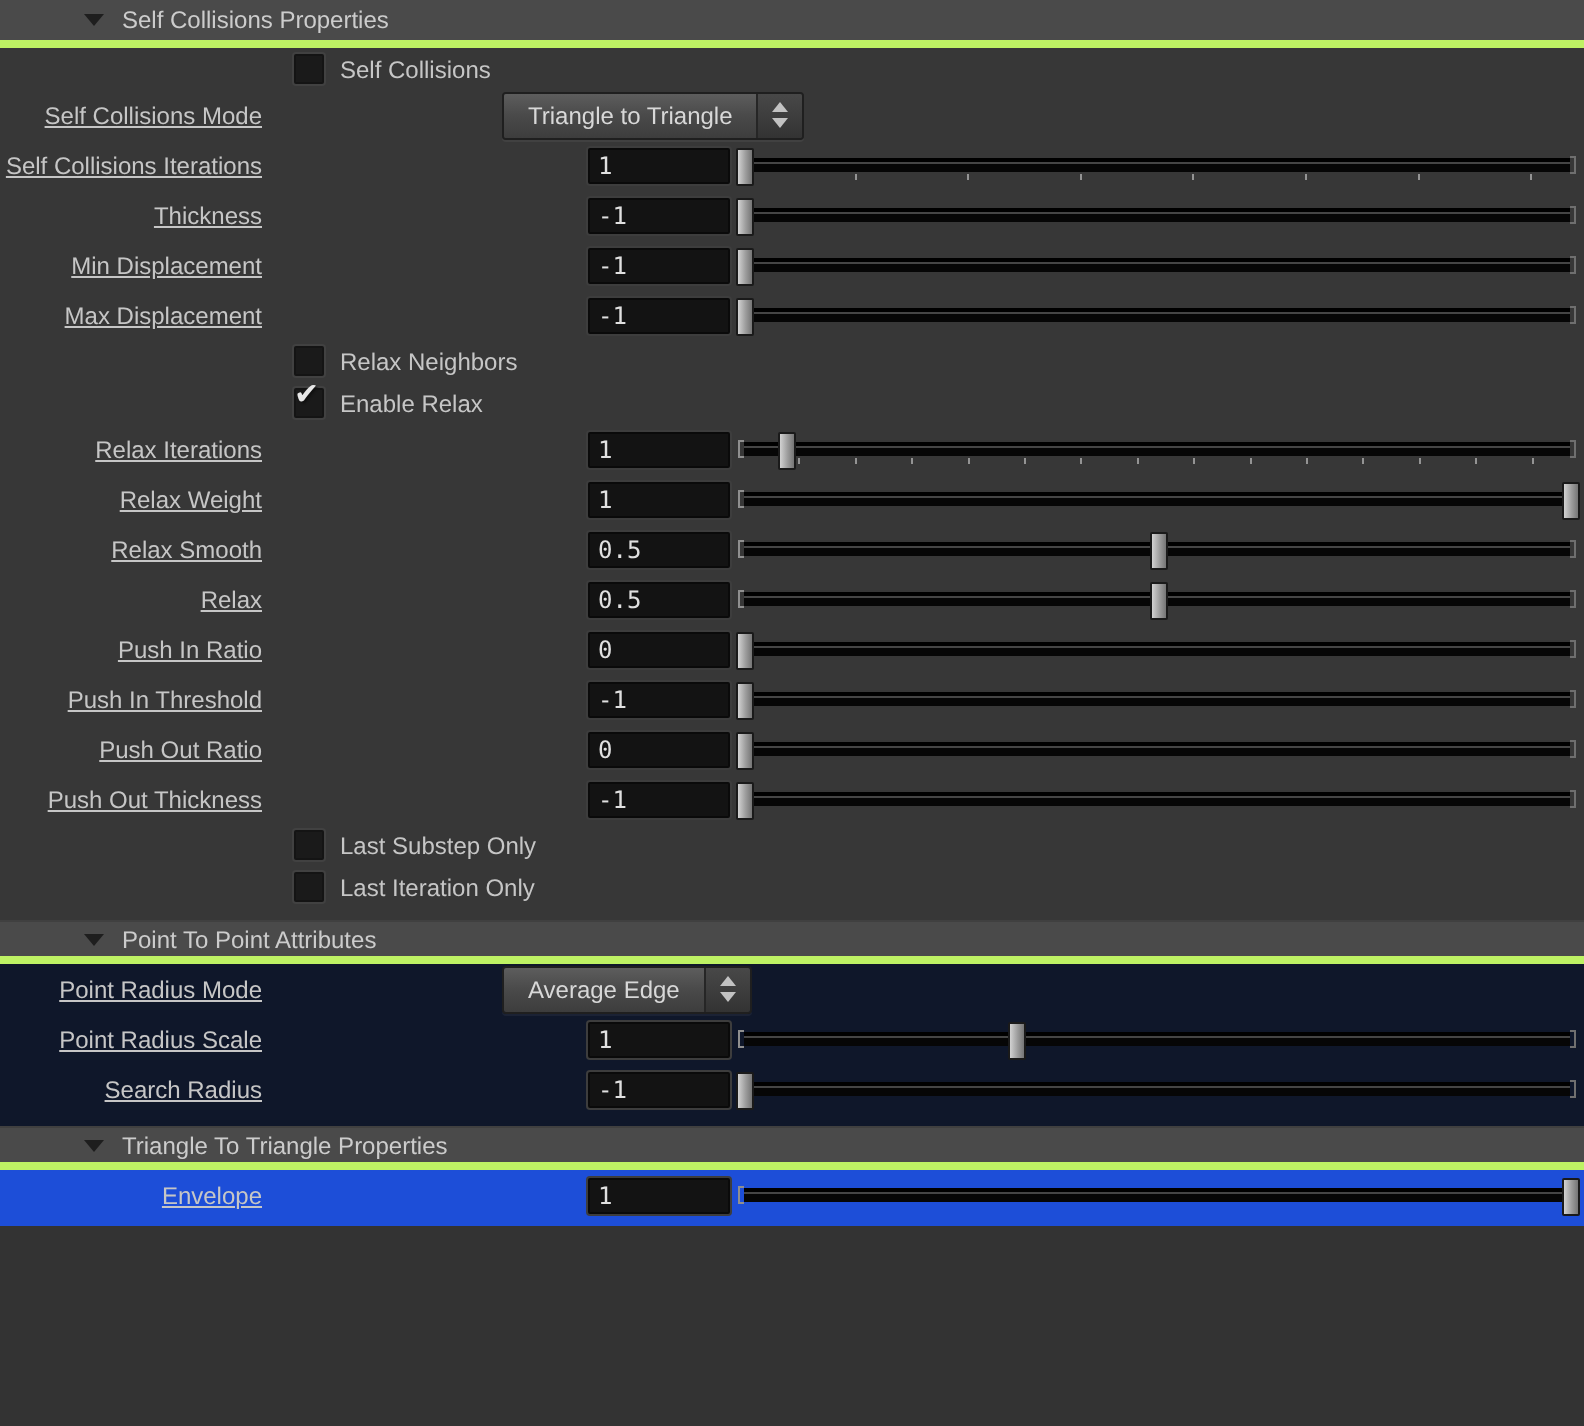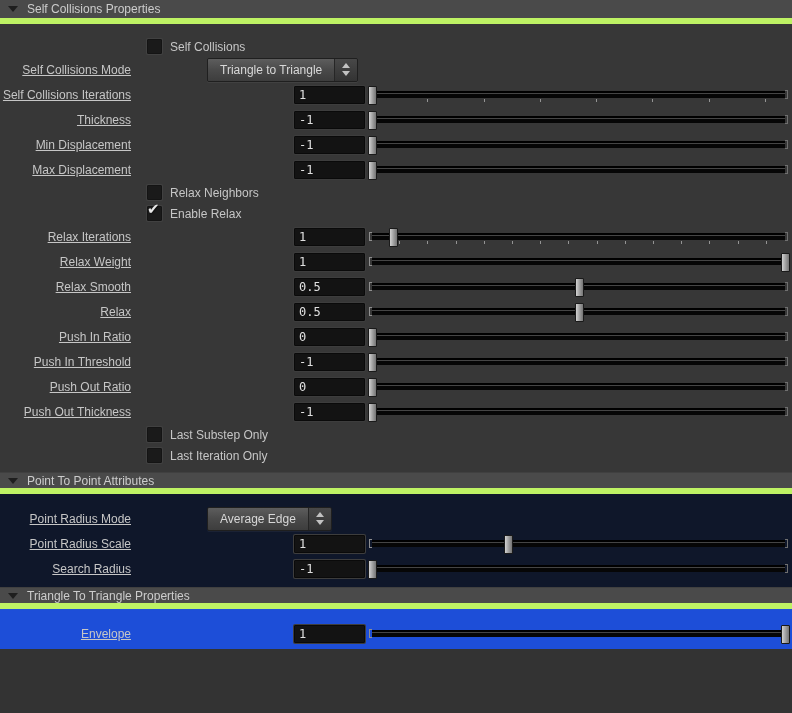--- a/index.html
+++ b/index.html
@@ -4,32 +4,32 @@
 <style>
   html,body{margin:0;padding:0;background:#2a2a2a;}
   .panel{
     width:792px;height:713px;overflow:hidden;position:relative;
     font-family:"Liberation Sans",sans-serif;font-size:12px;color:#c8c8c8;
     background:#333333;
   }
   
   .section-header{
     display:flex;align-items:center;background:#4a4a4a;
-    border-top:1px solid #404040;border-bottom:6px solid #bef264;
-    box-sizing:border-box;height:22px;cursor:default;
+    border-top:1px solid #404040;border-bottom:4px solid #bef264;
+    box-sizing:border-box;height:22px;cursor:default;padding-left:34px;
   }
   .section-header.first{height:24px;border-top:none;}
   .tri{
     width:0;height:0;margin-left:8px;margin-right:9px;
     border-left:5px solid transparent;border-right:5px solid transparent;
     border-top:6px solid #1e1e1e;
   }
   .sh-label{color:#cccccc;}
   
-  .section-body{padding:12px 0 6px 0;}
+  .section-body{padding:0 0 6px 0;}
   .sec-1 .section-body{background:#373737;}
   .sec-2 .section-body{background:#0f172a;}
   .sec-3 .section-body{background:#2f2f2f;padding-bottom:15px;}
   .sec-4 .section-body{background:#1d4ed8;padding-bottom:3px;}
   
   .row{display:flex;align-items:center;box-sizing:border-box;}
   .sl-row{height:25px;}
   .dd-row{height:25px;}
   .cb-row{height:21px;}
   .lbl{
@@ -45,21 +45,21 @@
   .checkbox .check{display:none;}
   .checkbox.checked .check{
     display:block;position:absolute;left:-1px;top:-7px;
     font-family:"DejaVu Sans",sans-serif;font-size:15px;font-weight:bold;
     color:#e8e8e8;text-shadow:1px 1px 1px #111;
   }
   .checkbox.checked .check::after{content:"\2714";}
   .cb-label{margin-left:8px;color:#c6c6c6;}
   
   .dropdown{
-    margin-left:60px;display:inline-flex;align-items:stretch;height:22px;
+    margin-left:104px;display:inline-flex;align-items:stretch;height:22px;
     border:1px solid #1f1f1f;border-radius:2px;overflow:hidden;cursor:pointer;
     box-shadow:0 1px 0 rgba(255,255,255,0.05);
   }
   .dd-value{
     display:flex;align-items:center;padding:0 12px;color:#d8d8d8;
     background:linear-gradient(180deg,#5d5d5d 0%,#4a4a4a 48%,#3d3d3d 100%);
     min-width:60px;justify-content:center;
   }
   .dd-arrows{
     width:22px;display:flex;flex-direction:column;align-items:center;justify-content:center;

